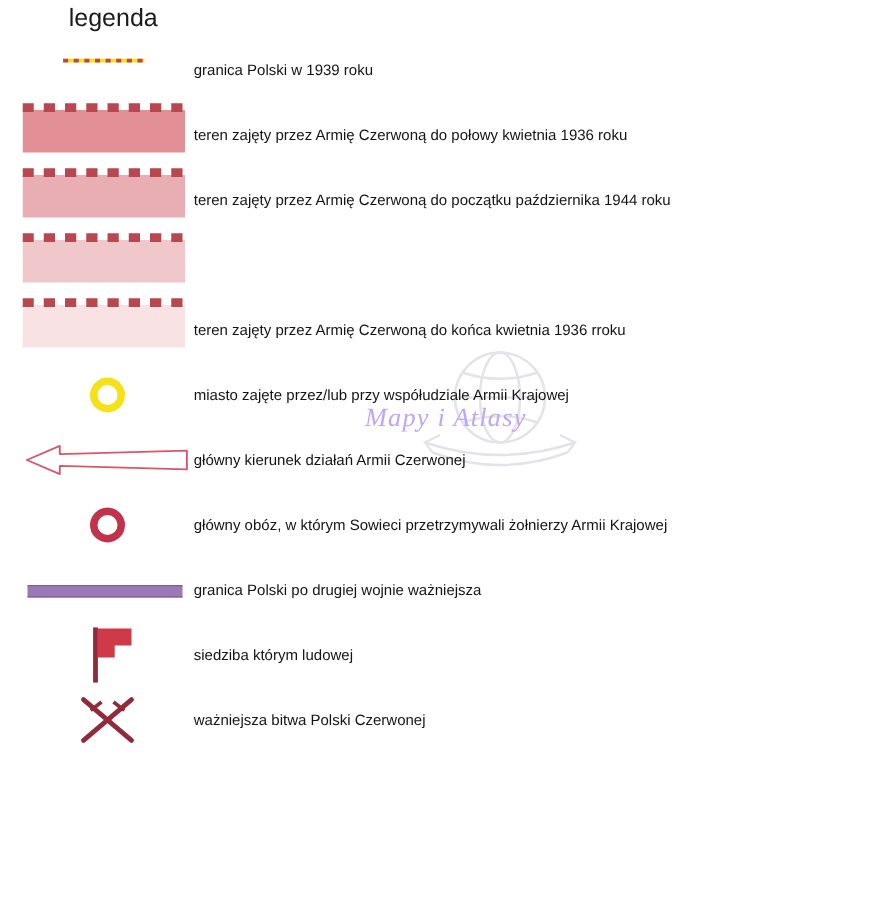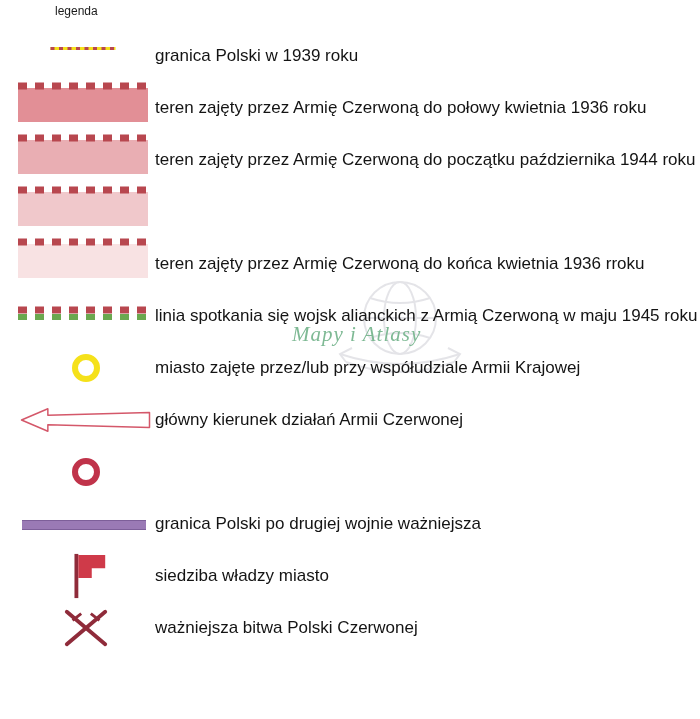--- a/index.html
+++ b/index.html
@@ -25,29 +25,29 @@
     pointer-events: none;
     opacity: 0.55;
   }
   .watermark .wm-text {
     position: absolute;
     left: 12px;
     top: 52px;
     font-family: "Liberation Serif", serif;
     font-style: italic;
     font-size: 21px;
-    color: #15803d;
+    color: #8b5cf6;
     letter-spacing: 1px;
   }
 
   .legend-title {
     position: absolute;
     left: 55px;
     top: 4px;
-    font-size: 12px;
+    font-size: 20px;
     color: #1a1a1a;
   }
 
   .rows {
     position: absolute;
     left: 0;
     top: 30px;
     width: 700px;
   }
   .row {
@@ -61,21 +61,21 @@
     width: 130px;
     height: 52px;
   }
   .row .label {
     position: absolute;
     left: 155px;
     top: 0;
     height: 52px;
     display: flex;
     align-items: center;
-    font-size: 17px;
+    font-size: 12px;
     color: #141414;
     white-space: nowrap;
   }
 
   
   .dashline {
     position: absolute;
     left: 0;
     width: 130px;
     height: 5px;
@@ -189,29 +189,20 @@
   <div class="row">
     <div class="symbol">
       <svg width="130" height="46" viewBox="0 0 130 46">
         <rect x="0" y="6" width="130" height="34" fill="#f8e2e3"></rect>
         <line x1="0" y1="4" x2="130" y2="4" stroke="#b8474f" stroke-width="7" stroke-dasharray="9 8"></line>
       </svg>
     </div>
     <div class="label">teren zajęty przez Armię Czerwoną do końca kwietnia 1936 rroku</div>
   </div>
 
-  <div class="row">
-    <div class="symbol">
-      <svg width="130" height="20" viewBox="0 0 130 20" style="position:absolute;left:0;top:16px;">
-        <line x1="0" y1="4" x2="130" y2="4" stroke="#b8474f" stroke-width="7" stroke-dasharray="9 8"></line>
-        <line x1="0" y1="11" x2="130" y2="11" stroke="#6aa84f" stroke-width="6" stroke-dasharray="9 8"></line>
-      </svg>
-    </div>
-    <div class="label">linia spotkania się wojsk alianckich z Armią Czerwoną w maju 1945 roku</div>
-  </div>
 
   <div class="row">
     <div class="symbol">
       <div class="circle-sym circle-yellow"></div>
     </div>
     <div class="label">miasto zajęte przez/lub przy współudziale Armii Krajowej</div>
   </div>
 
   <div class="row">
     <div class="symbol">
@@ -219,37 +210,38 @@
         <path d="M2 17 L30 5 L30 12 L138 9 L138 25 L30 22 L30 29 Z" fill="#ffffff" stroke="#d4586a" stroke-width="1.6" stroke-linejoin="round"></path>
       </svg>
     </div>
     <div class="label">główny kierunek działań Armii Czerwonej</div>
   </div>
 
   <div class="row">
     <div class="symbol">
       <div class="circle-sym circle-red"></div>
     </div>
+    <div class="label">główny obóz, w którym Sowieci przetrzymywali żołnierzy Armii Krajowej</div>
   </div>
 
   <div class="row">
     <div class="symbol">
       <div class="barline"></div>
     </div>
     <div class="label">granica Polski  po drugiej wojnie ważniejsza</div>
   </div>
 
   <div class="row">
     <div class="symbol">
       <svg class="flag-wrap" width="60" height="50" viewBox="0 0 60 50">
         <rect x="18" y="2" width="4" height="46" fill="#8f2b3a"></rect>
         <path d="M22 3 L50 3 L50 17 L36 17 L36 27 L22 27 Z" fill="#cf3a49"></path>
       </svg>
     </div>
-    <div class="label">siedziba władzy miasto</div>
+    <div class="label">siedziba którym ludowej</div>
   </div>
 
   <div class="row">
     <div class="symbol">
       <svg class="rifles-wrap" width="60" height="50" viewBox="0 0 60 50">
         <g stroke="#8f2b3a" stroke-width="4" stroke-linecap="round">
           <line x1="10" y1="8" x2="50" y2="42"></line>
           <line x1="50" y1="8" x2="10" y2="42"></line>
         </g>
         <g stroke="#8f2b3a" stroke-width="3">

